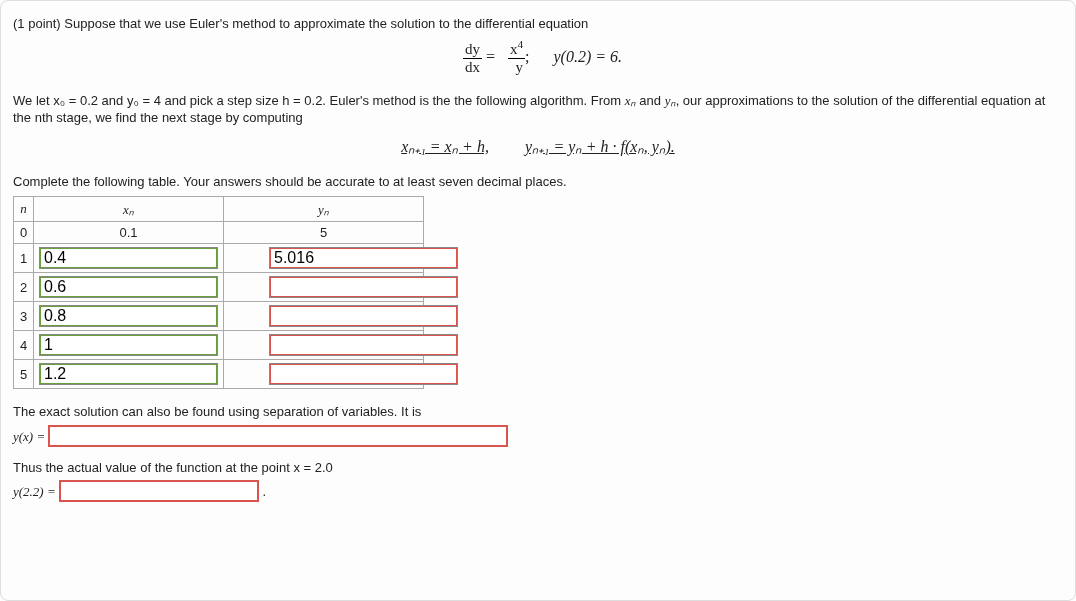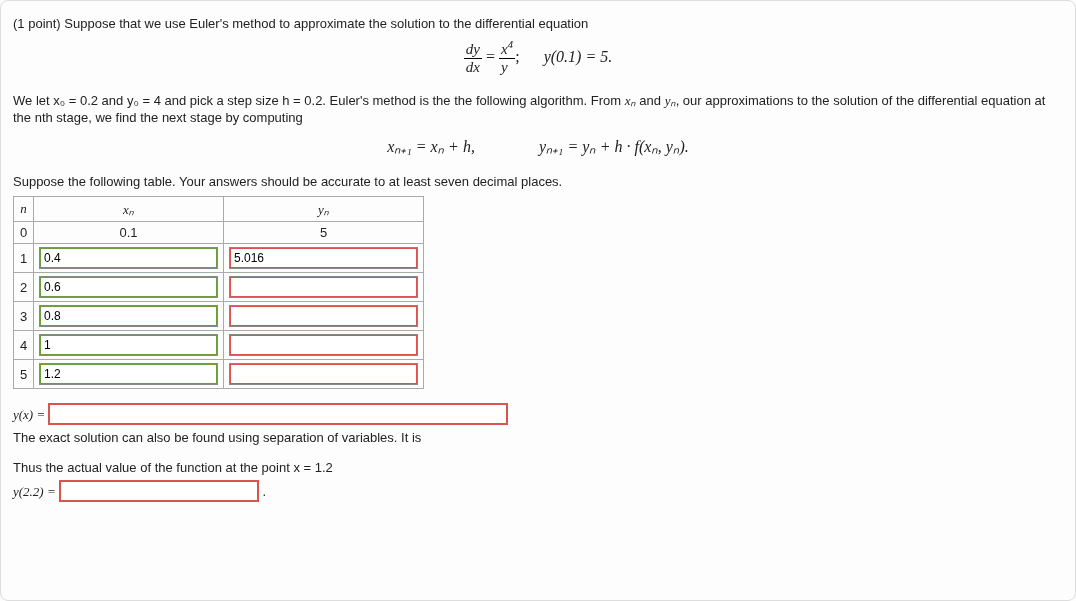--- a/index.html
+++ b/index.html
@@ -15,22 +15,22 @@
     border-radius: 8px;
     padding: 10px 12px 16px 12px;
     width: 1076px;
     min-height: 601px;
   }
   .math { font-family: "Times New Roman", serif; font-style: italic; }
   .eq-line { text-align: center; margin: 8px 0 16px 0; font-family: "Times New Roman", serif; font-size: 16px; }
   .frac {
     display: inline-block;
     vertical-align: middle;
-    text-align: left;
-    font-style: italic;
+    text-align: right;
+    margin-left: 9px;
   }
   .frac .num { border-bottom: 1px solid #000; padding: 0 2px; display:block; font-size:15px;}
   .frac .den { padding: 0 2px; display:block; font-size:15px;}
   .para { margin: 4px 0; line-height: 1.35; }
   sup, sub { font-size: 0.75em; line-height:0; }
   table.euler {
     border-collapse: collapse;
     margin: 6px 0 14px 0;
   }
   table.euler td, table.euler th {
@@ -39,68 +39,68 @@
     text-align: center;
     font-weight: normal;
   }
   table.euler th { font-family: "Times New Roman", serif; font-style: italic; }
   .n-col { width: 20px; }
   .xn-col { width: 190px; }
   .yn-col { width: 200px; }
   input.ans {
     width: 100%;
     height: 22px;
-    font-size: 12px;
+    font-size: 16px;
     padding: 1px 4px;
     border: 1px solid #888;
     outline: none;
   }
   .good { box-shadow: 0 0 0 1px #6b9e3d inset; border-color:#6b9e3d;}
-  .bad  { box-shadow: 0 0 0 1px #d9534f inset; border-color:#d9534f;}
+  .bad  { box-shadow: 0 0 0 1px #d9534f inset; border-color:#d9534f;margin-left:40px;}
   .bigans {
     width: 460px; height: 22px; font-size:13px; padding:1px 4px;
     border:1px solid #d9534f; box-shadow:0 0 0 1px #d9534f inset;
   }
   .smallans {
     width: 200px; height: 22px; font-size:13px; padding:1px 4px;
     border:1px solid #d9534f; box-shadow:0 0 0 1px #d9534f inset;
   }
-  .eq-block { display:inline-block; margin: 0 30px; font-style: italic;}
+  .eq-block { display:inline-block; margin: 0 16px; font-style: italic; text-decoration: underline;}
 </style>
 </head>
 <body>
 
 <div class="problem-container">
 
   <div class="para">(1 point) Suppose that we use Euler's method to approximate the solution to the differential equation</div>
 
   <div class="eq-line">
     <span class="frac">
       <span class="num"><span>dy</span></span>
       <span class="den"><span>dx</span></span>
     </span>
     <span class="up"> = </span>
     <span class="frac">
       <span class="num"><span>x</span><sup class="up">4</sup></span>
       <span class="den"><span>y</span></span>
     </span><span class="up">;</span>
     &nbsp;&nbsp;&nbsp;&nbsp;
-    <span class="math">y(0.1) = 5.</span>
+    <span class="math">y(0.2) = 6.</span>
   </div>
 
   <div class="para">
     <span>We let x₀ = 0.2 and y₀ = 4 and pick a step size h = 0.2. Euler's method is the the following algorithm. From </span><span class="math">xₙ</span><span> and </span><span class="math">yₙ</span><span>, our approximations to the solution of the differential equation at the nth stage, we find the next stage by computing</span>
   </div>
 
   <div class="eq-line">
     <span class="eq-block">xₙ₊₁ = xₙ + h,</span>
     <span class="eq-block">yₙ₊₁ = yₙ + h · f(xₙ, yₙ).</span>
   </div>
 
-  <div class="para">Suppose the following table. Your answers should be accurate to at least seven decimal places.</div>
+  <div class="para">Complete the following table. Your answers should be accurate to at least seven decimal places.</div>
 
   <table class="euler">
     <tbody>
         <tr>
       <th class="n-col">n</th>
       <th class="xn-col">xₙ</th>
       <th class="yn-col">yₙ</th>
     </tr>
     <tr>
       <td>0</td>
@@ -128,26 +128,26 @@
       <td><input class="ans bad" value="" style=""></td>
     </tr>
     <tr>
       <td>5</td>
       <td><input class="ans good" value="1.2" style=""></td>
       <td><input class="ans bad" value="" style=""></td>
     </tr>
   </tbody>
     </table>
 
+  <div class="para">The exact solution can also be found using separation of variables. It is</div>
   <div class="para">
     <span class="math">y(x) = </span>
     <input class="bigans" style="">
   </div>
-  <div class="para">The exact solution can also be found using separation of variables. It is</div>
 
-  <div class="para" style="margin-top:12px">Thus the actual value of the function at the point x = 1.2</div>
+  <div class="para" style="margin-top:12px">Thus the actual value of the function at the point x = 2.0</div>
   <div class="para">
     <span class="math">y(2.2) = </span>
     <input class="smallans" style="">
     <span>.</span>
   </div>
 
 </div>
 
 </body></html>

